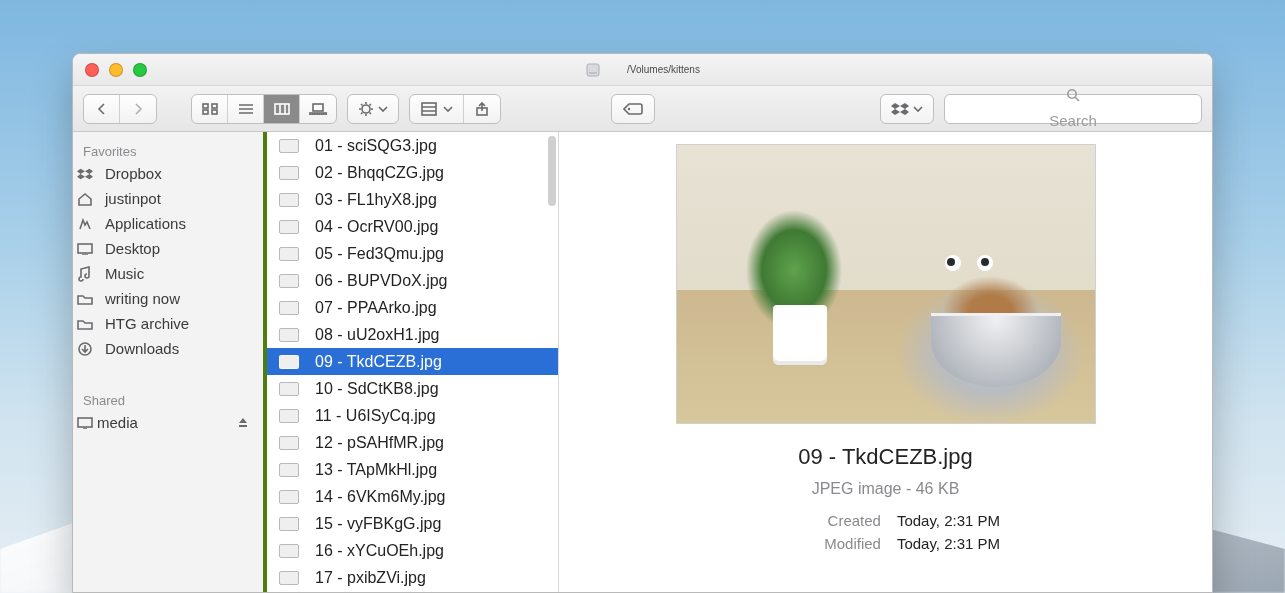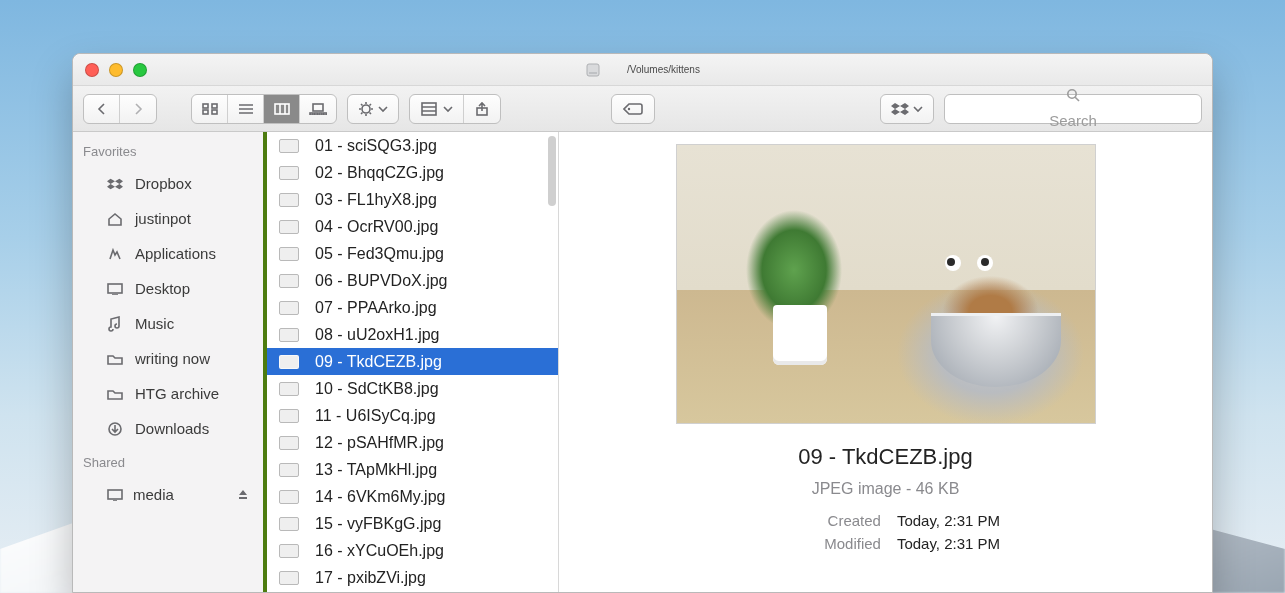--- a/index.html
+++ b/index.html
@@ -80,21 +80,21 @@
   .search input{ border:none; outline:none; width:1px; background:transparent; position:absolute; left:0;top:0;height:100%;width:100%; opacity:0;}
   .search .ph{font-size:15px;}
 
   
   .body { flex:1; display:flex; min-height:0;}
   .sidebar {
     width: 194px; background:#f4f3f4; border-right:4px solid #4d7c0f;
     padding-top:6px; font-size:15px; color:#4a4a4a; overflow:hidden;
   }
   .side-head{ color:#8a8a8e; font-size:13px; padding:6px 10px 2px;}
-  .side-item{ display:flex; align-items:center; gap:10px; padding:4px 10px 4px 32px; color:#3b3b3b;margin-top:10px;}
+  .side-item{ display:flex; align-items:center; gap:10px; padding:4px 10px 4px 2px; color:#3b3b3b;}
   .side-item .ico{width:20px; display:flex; justify-content:center; color:#6b6b6f;}
   .side-item.media{justify-content:space-between; padding-right:14px;}
   .side-item .tri{color:#6b6b6f;}
 
   
   .filecol {
     width: 292px; border-right:1px solid #d8d8d8; position:relative; overflow:hidden;
     font-size:16px;
   }
   .file-row{
@@ -372,23 +372,23 @@
       <div class="side-item">
         <span class="ico">
             <svg width="14" height="14" viewBox="0 0 14 14">
               <circle cx="7" cy="7" r="6" class="ic"></circle>
               <path d="M7 3v6M4 7l3 3 3-3" class="ic"></path>
             </svg>
           </span>
         <span>Downloads</span>
       </div>
 
-      <div class="side-head" style="margin-top:8px">Shared</div>
+      <div class="side-head" style="margin-top:26px">Shared</div>
       <div class="side-item media">
-        <span style="display:flex;align-items:center;gap:8px">
+        <span style="display:flex;align-items:center;gap:2px">
           <span class="ico">
               <svg width="16" height="12" viewBox="0 0 16 12">
                 <rect x="1" y="1" width="14" height="9" class="ic"></rect>
                 <path d="M6 12h4" class="ic"></path>
               </svg>
             </span>
           <span>media</span>
         </span>
         <span class="tri"><svg width="12" height="12" viewBox="0 0 12 12">
               <path d="M2 7l4-5 4 5H2zM2 9h8v2H2z" fill="#6b6b6f"></path>

